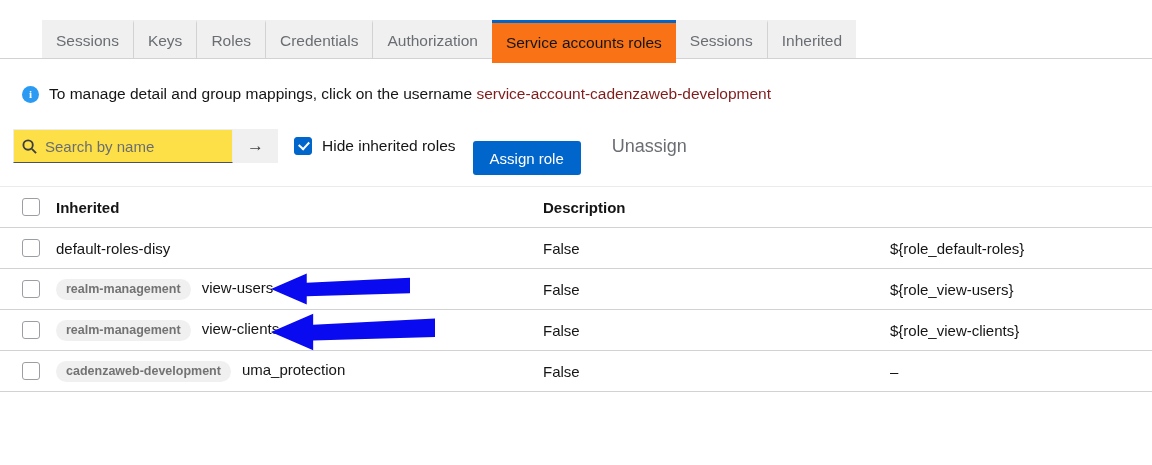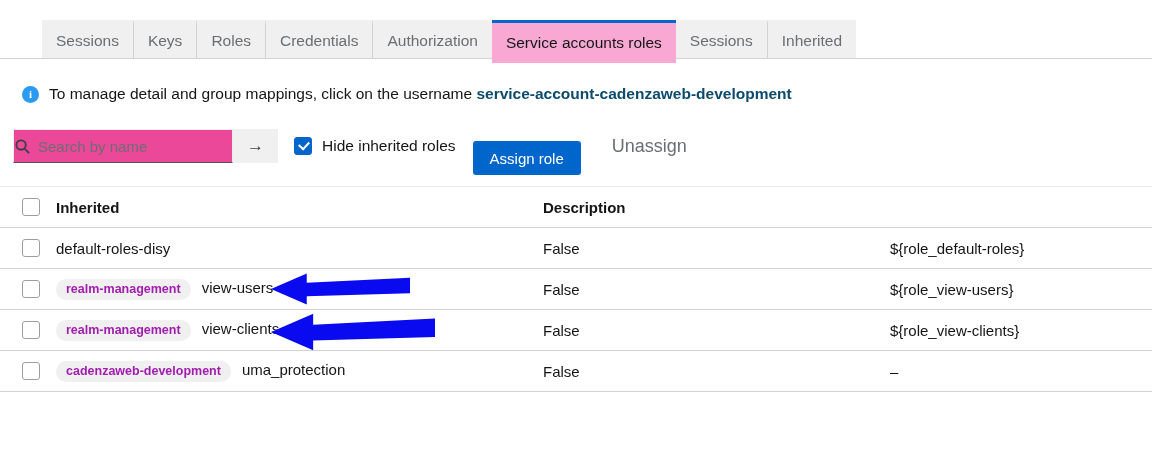--- a/index.html
+++ b/index.html
@@ -17,46 +17,46 @@
   }
   .tab {
     height: 38px; padding: 0 14px; font-size: 15.5px;
     font-family: "Liberation Sans", sans-serif;
     color: #6a6e73; background: #f0f0f0;
     border: none; border-top: 3px solid transparent;
     display: flex; align-items: center; cursor: pointer; white-space: nowrap;
   }
   .tab + .tab { border-left: 1px solid #d2d2d2; }
   .tab.active {
-    background: #f9a8d4; color: #151515;
+    background: #f97316; color: #151515;
     border-top: 3px solid #0066cc; border-left: none;
     height: 43px; margin-bottom: -5px; position: relative; z-index: 2;
   }
   .tab.active + .tab { border-left: none; }
 
   
   .info-row {
     margin: 26px 0 0 22px; display: flex; align-items: center; gap: 10px;
     font-size: 15.5px;
   }
   .info-icon {
     width: 17px; height: 17px; border-radius: 50%; background: #2b9af3;
     color: #fff; font-size: 11px; font-weight: bold;
     display: inline-flex; align-items: center; justify-content: center;
     font-family: "Liberation Serif", serif; flex: 0 0 auto;
   }
-  .info-link { color: #0c4a6e; text-decoration: none; cursor: pointer; font-weight: bold; }
+  .info-link { color: #7f1d1d; text-decoration: none; cursor: pointer; }
 
   
   .toolbar { margin: 26px 0 0 13px; display: flex; align-items: center; height: 34px; }
   .search-group { display: flex; height: 34px; }
   .search-box {
-    width: 220px; background: #ec4899;
+    width: 220px; background: #fde047;
     border: 1px solid #ededed; border-bottom: 1px solid #4d5258;
-    display: flex; align-items: center; padding-left: 1px; gap: 8px;
+    display: flex; align-items: center; padding-left: 8px; gap: 8px;
   }
   .search-box input {
     border: none; outline: none; width: 160px; font-size: 15px;
     font-family: "Liberation Sans", sans-serif; color: #151515; background: transparent;
   }
   .search-box input::placeholder { color: #6a6e73; }
   .search-btn {
     width: 45px; background: #f0f0f0; border: none; cursor: pointer;
     font-size: 17px; color: #3c3f42; display: flex; align-items: center; justify-content: center;
   }
@@ -88,21 +88,21 @@
   .trow {
     display: grid; grid-template-columns: 56px 487px 347px 1fr;
     align-items: center; height: 41px; border-bottom: 1px solid #d2d2d2; position: relative;
     background: #fff;
   }
   .thead-row { font-weight: bold; }
   .check-cell { padding-left: 22px; display: flex; align-items: center; }
   .name-cell { display: flex; align-items: flex-start; gap: 11px; }
   .badge {
     background: #f0f0f0; border-radius: 12px; padding: 3px 10px 4px;
-    font-size: 12.5px; font-weight: bold; color: #a21caf; white-space: nowrap;
+    font-size: 12.5px; font-weight: bold; color: #737373; white-space: nowrap;
   }
 
   
   .arrow { position: absolute; left: 271px; top: 50%; transform: translateY(-50%); line-height: 0; z-index: 3; }
   .arrow svg { display: block; width: 139px; height: 33px; }
   .row-2 .arrow svg { width: 164px; height: 39px; }
   .row-2 .arrow { margin-top: 2px; }
 </style>
 </head>
 <body>

